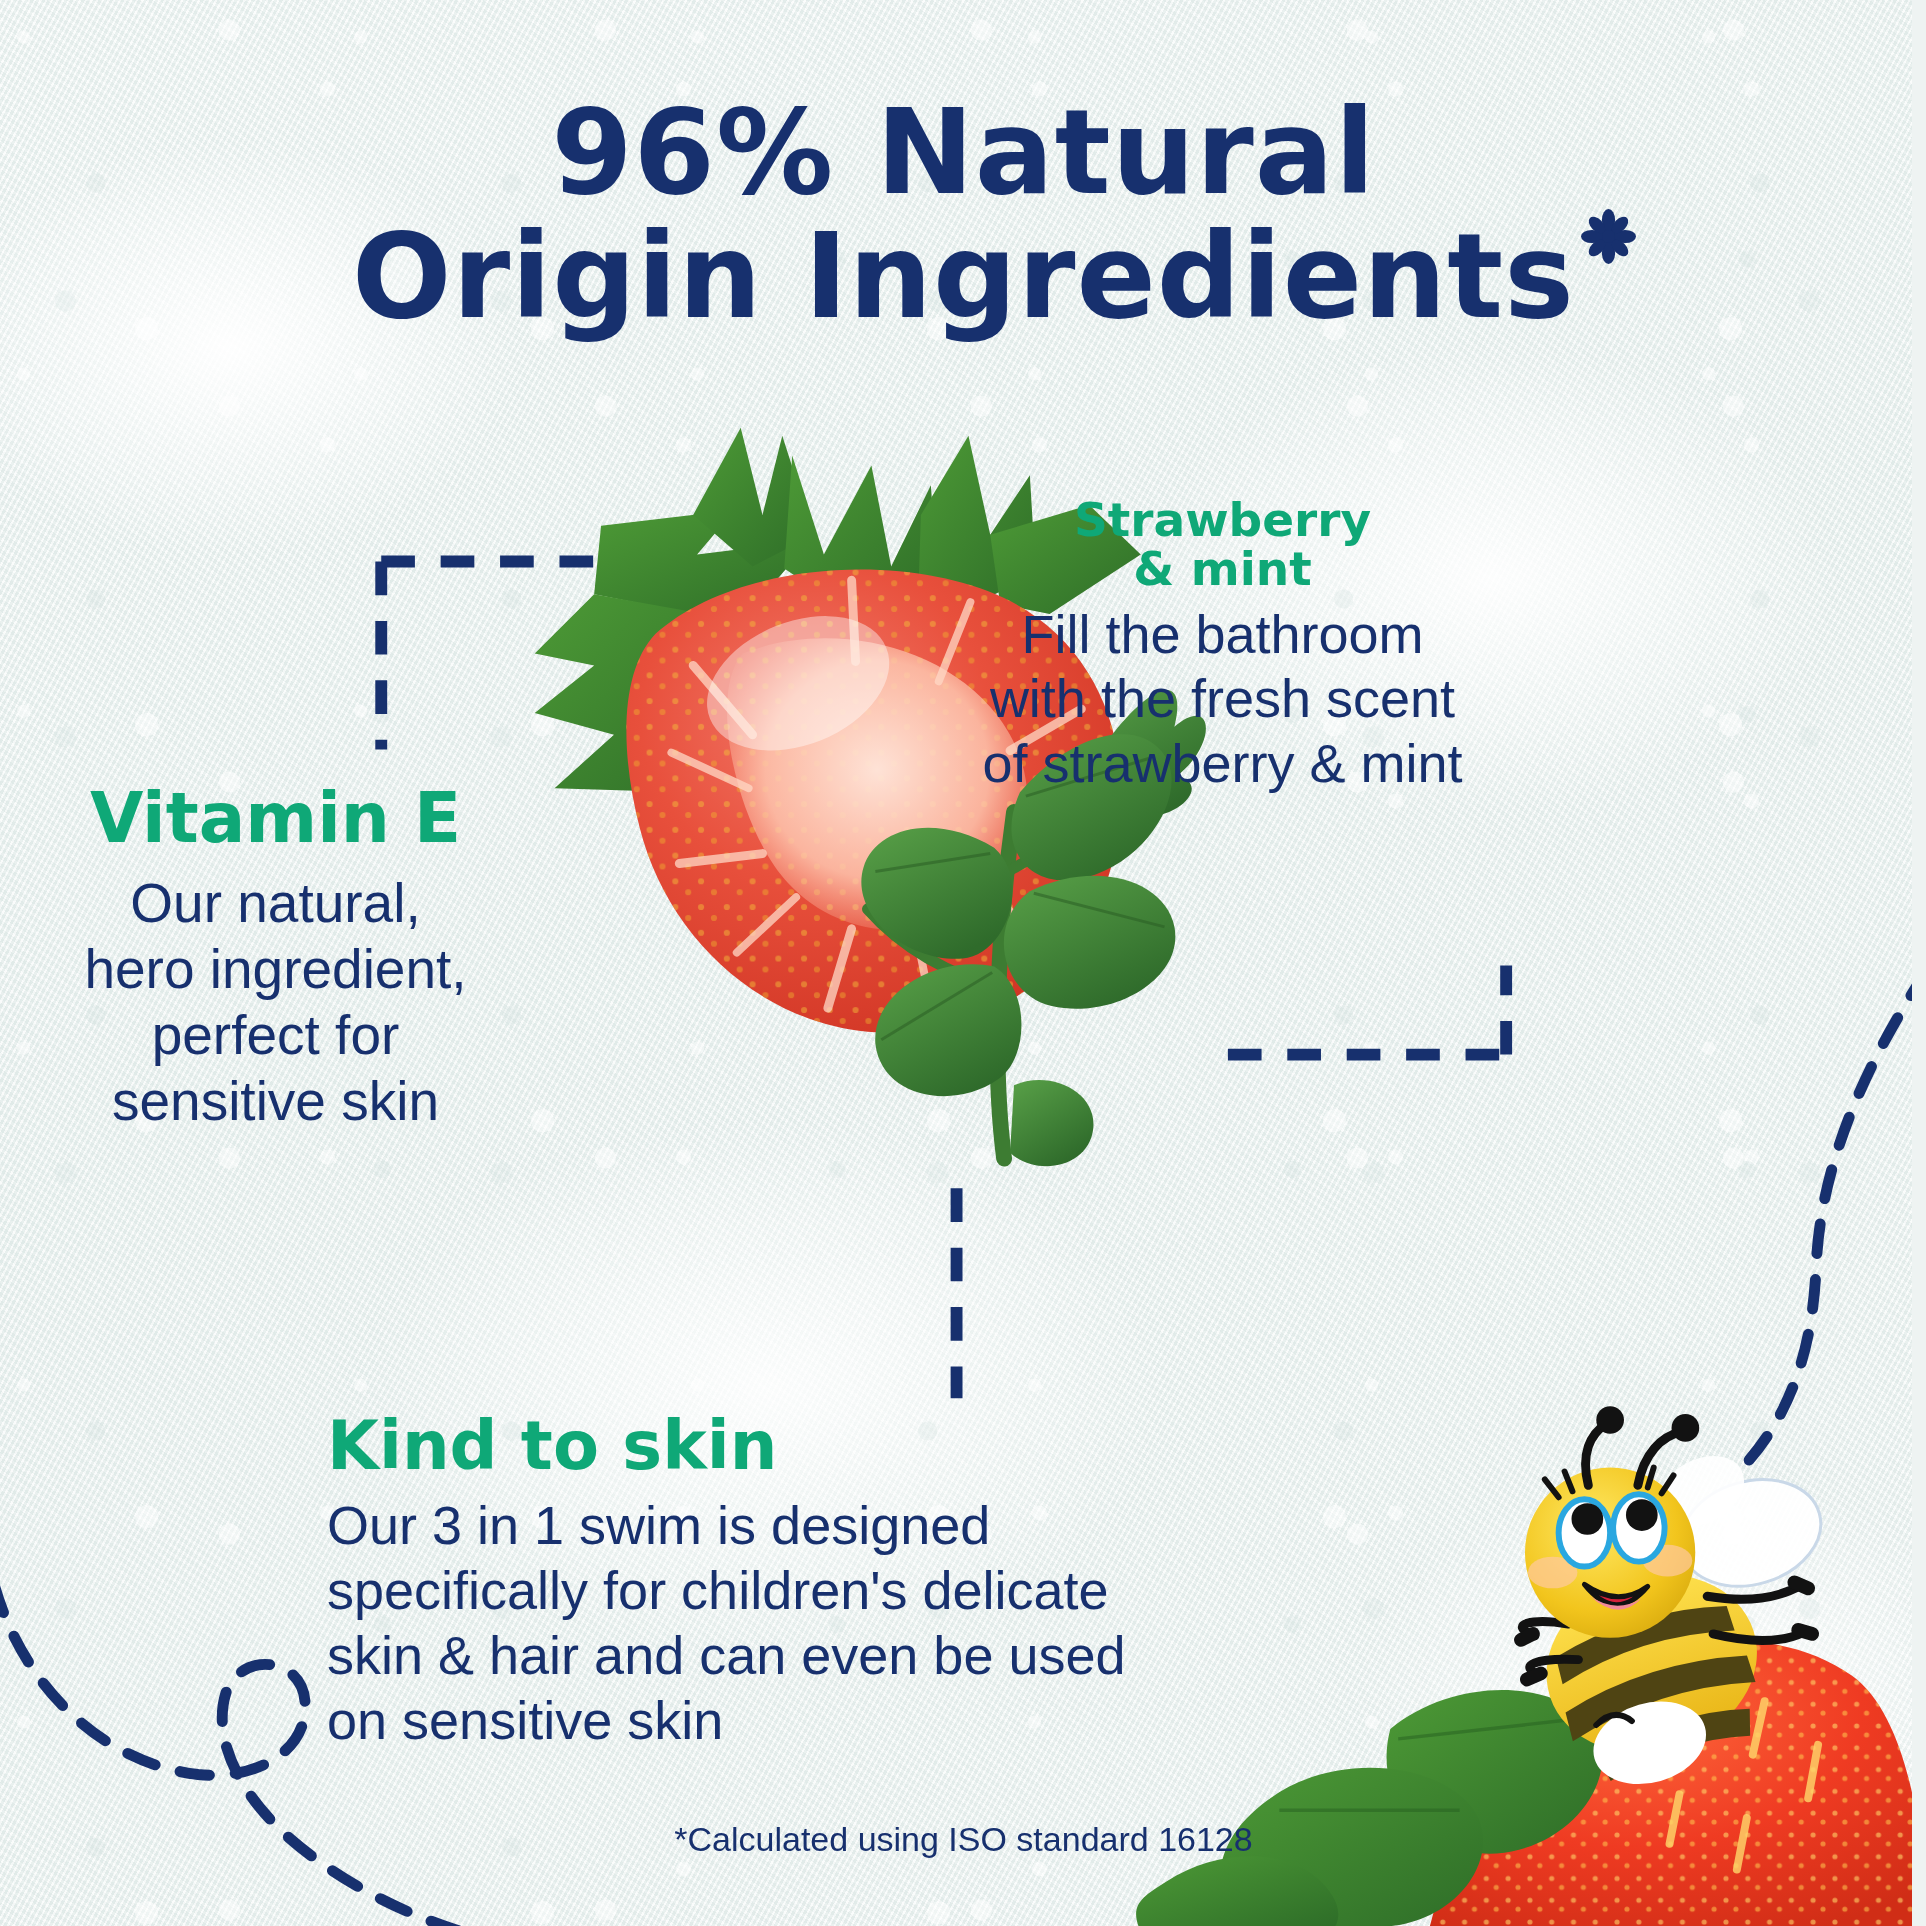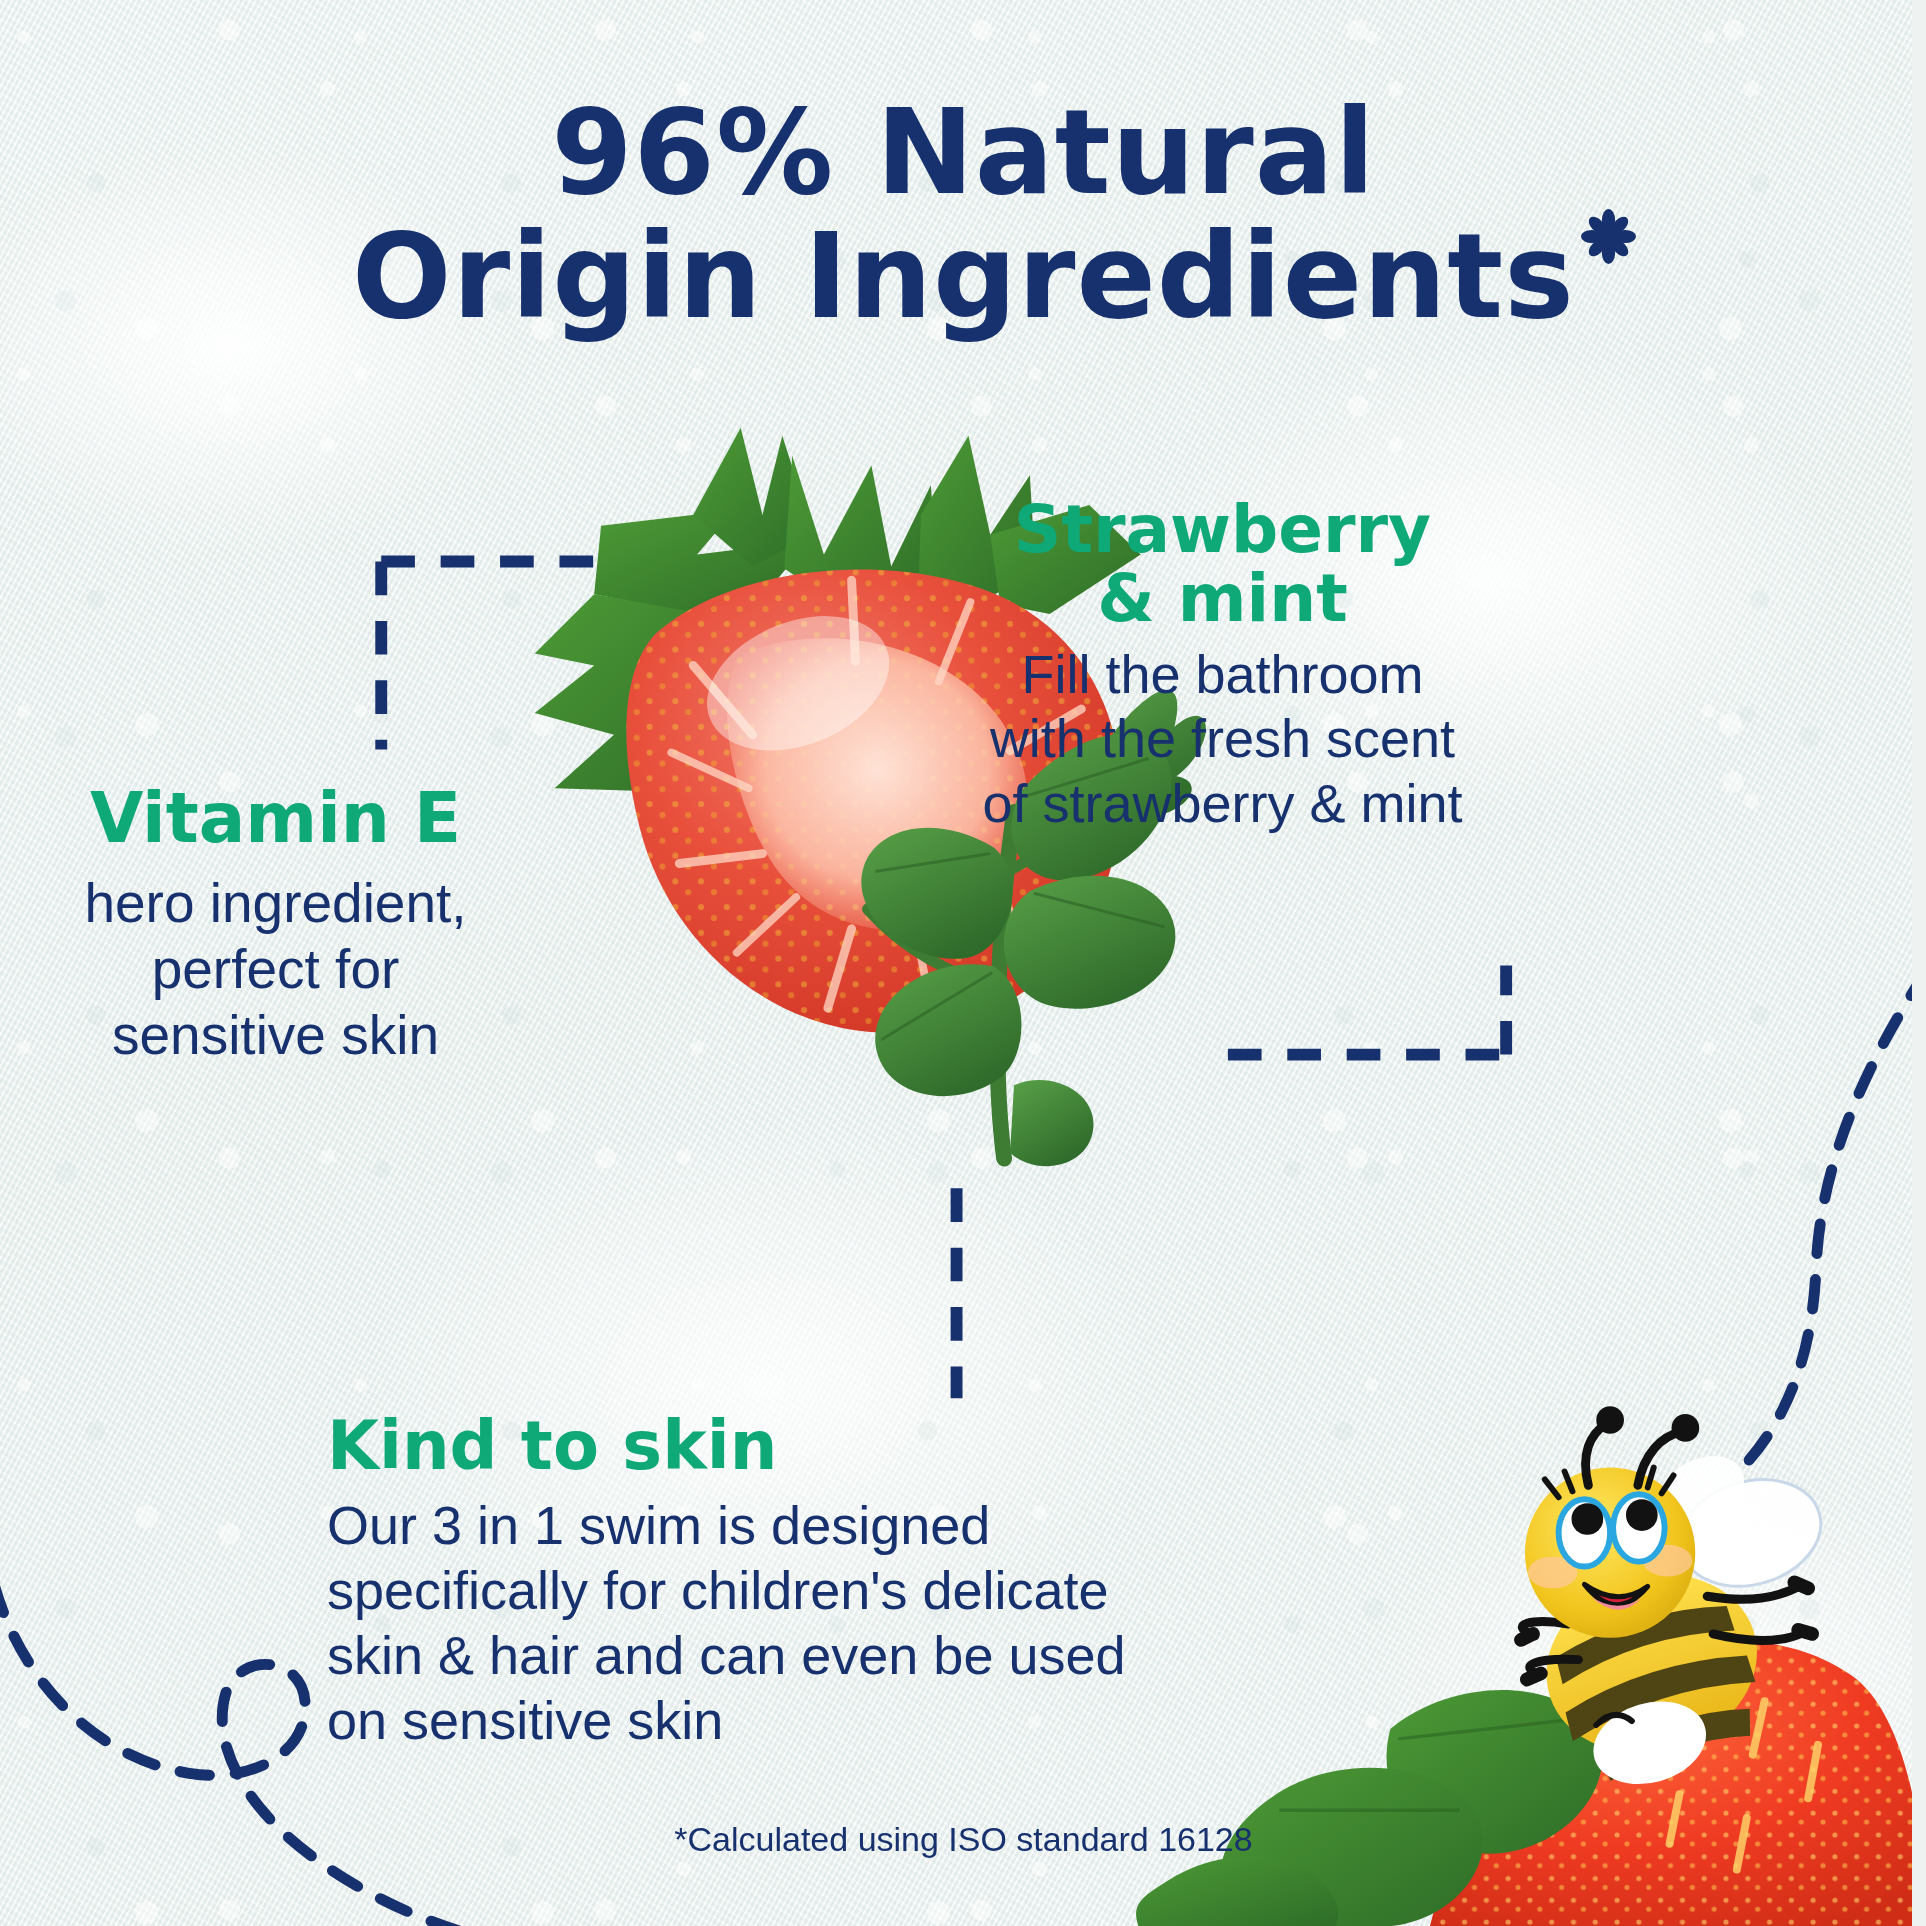--- a/index.html
+++ b/index.html
@@ -61,21 +61,21 @@
     color:#17306e;
     line-height:1.20;
     font-weight:400;
   }
 
   #vitamin-block{position:absolute;left:28px;top:782px;width:495px;text-align:center;}
   #vitamin-block .head{font-size:69px;margin-bottom:16px;}
   #vitamin-block .body{font-size:55px;}
 
   #strawberry-block{position:absolute;left:950px;top:495px;width:545px;text-align:center;}
-  #strawberry-block .head{font-size:66px;margin-bottom:8px;}
+  #strawberry-block .head{font-size:47px;margin-bottom:8px;}
   #strawberry-block .body{font-size:54px;}
 
   #kind-block{position:absolute;left:327px;top:1411px;width:1000px;text-align:left;}
   #kind-block .head{font-size:67px;margin-bottom:12px;}
   #kind-block .body{font-size:54px;}
 
   #footnote{
     position:absolute;left:0;top:1820px;width:1927px;text-align:center;
     font-family:"Liberation Sans", sans-serif;color:#17306e;font-size:34px;
   }
@@ -321,20 +321,21 @@
           <ellipse cx="71" cy="29" rx="18" ry="11" transform="rotate(-45 71 29)"></ellipse>
           <ellipse cx="29" cy="71" rx="18" ry="11" transform="rotate(-45 29 71)"></ellipse>
         </g>
       </svg>
     </div>
   </div>
 
   <div id="vitamin-block">
     <div class="head">Vitamin E</div>
     <div class="body">
+      <div>Our natural,</div>
       <div>hero ingredient,</div>
       <div>perfect for</div>
       <div>sensitive skin</div>
     </div>
   </div>
 
   <div id="strawberry-block">
     <div class="head">
       <div>Strawberry</div>
       <div>&amp; mint</div>

